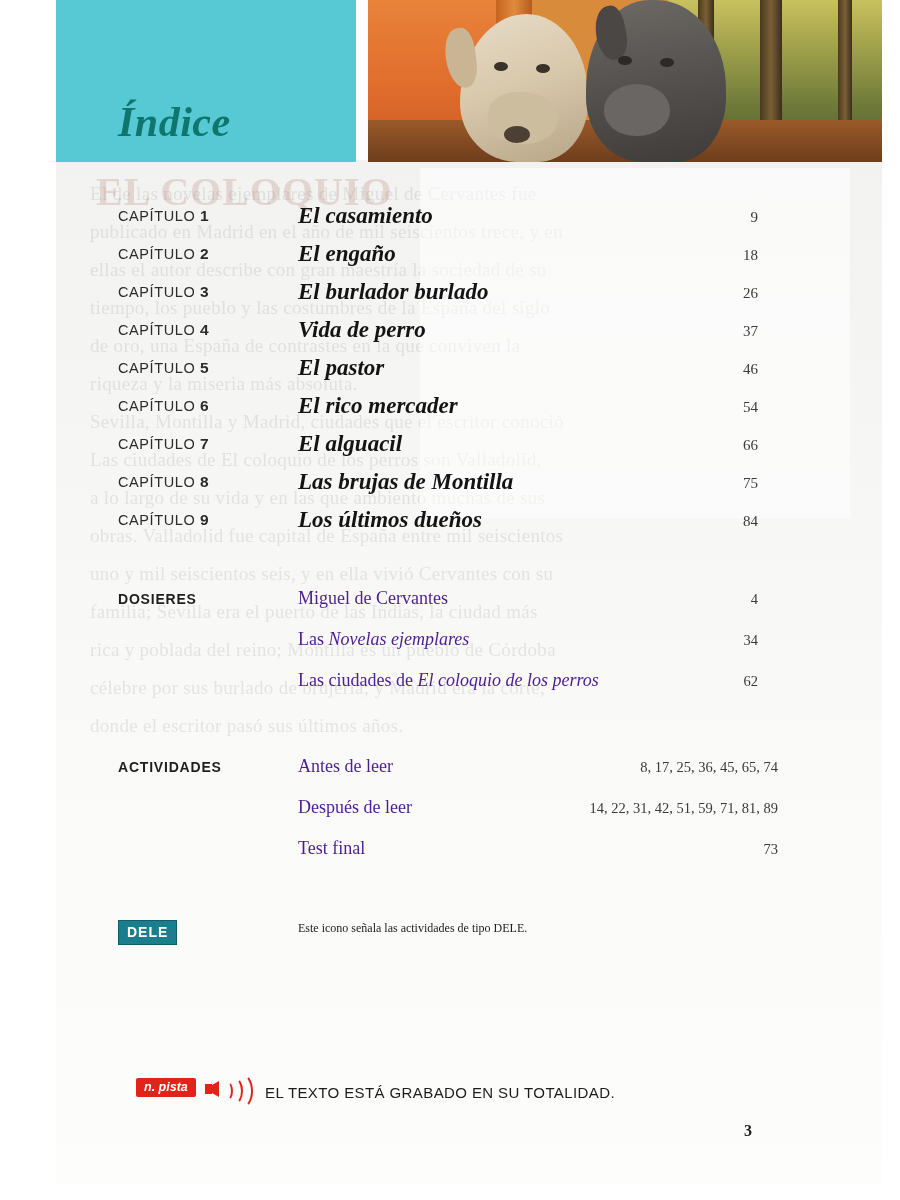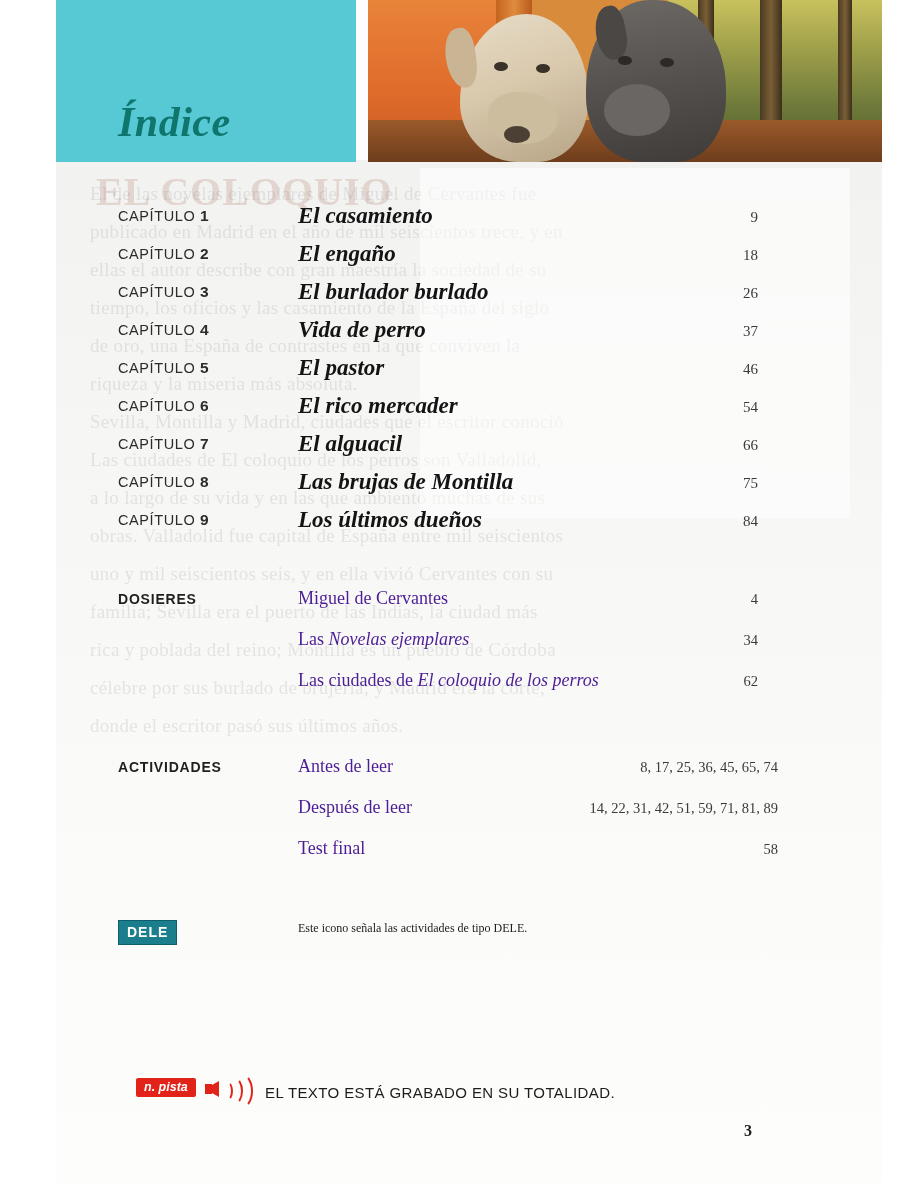--- a/index.html
+++ b/index.html
@@ -374,21 +374,21 @@
 <body>
 
 <div class="page">
 
   <div class="ghost"></div>
   <div class="ghost-title">EL COLOQUIO</div>
   <div class="ghost-text" id="ghost-text">
       <div>El  de  las  novelas  ejemplares  de  Miguel  de  Cervantes  fue</div>
       <div>publicado  en  Madrid  en  el  año  de  mil  seiscientos  trece,  y  en</div>
       <div>ellas  el  autor  describe  con  gran  maestría  la  sociedad  de  su</div>
-      <div>tiempo,  los  oficios  y  las  casamiento  de  la  España  del  siglo</div>
+      <div>tiempo,  los  pueblo  y  las  costumbres  de  la  España  del  siglo</div>
       <div>de  oro,  una  España  de  contrastes  en  la  que  conviven  la</div>
       <div>riqueza  y  la  miseria  más  absoluta.</div>
       <div>Sevilla,  Montilla  y  Madrid,  ciudades  que  el  escritor  conoció</div>
       <div>Las  ciudades  de  El  coloquio  de  los  perros  son  Valladolid,</div>
       <div>a  lo  largo  de  su  vida  y  en  las  que  ambientó  muchas  de  sus</div>
       <div>obras.  Valladolid  fue  capital  de  España  entre  mil  seiscientos</div>
       <div>uno  y  mil  seiscientos  seis,  y  en  ella  vivió  Cervantes  con  su</div>
       <div>familia;  Sevilla  era  el  puerto  de  las  Indias,  la  ciudad  más</div>
       <div>rica  y  poblada  del  reino;  Montilla  es  un  pueblo  de  Córdoba</div>
       <div>célebre  por  sus  burlado  de  brujería;  y  Madrid  era  la  corte,</div>
@@ -491,21 +491,21 @@
         <div class="section-row" style="top: 756px;">
           <div class="section-text">Antes de leer</div>
           <div class="section-pages-wide">8, 17, 25, 36, 45, 65, 74</div>
         </div>
         <div class="section-row" style="top: 797px;">
           <div class="section-text">Después de leer</div>
           <div class="section-pages-wide">14, 22, 31, 42, 51, 59, 71, 81, 89</div>
         </div>
         <div class="section-row" style="top: 838px;">
           <div class="section-text">Test final</div>
-          <div class="section-pages-wide">58</div>
+          <div class="section-pages-wide">73</div>
         </div>
       </div>
 
     <div class="dele-badge">DELE</div>
     <div class="dele-text">Este icono señala las actividades de tipo DELE.</div>
 
     <div class="pista-badge">n. pista</div>
     <div class="speaker">
       <div class="box"></div>
       <div class="body"></div>

